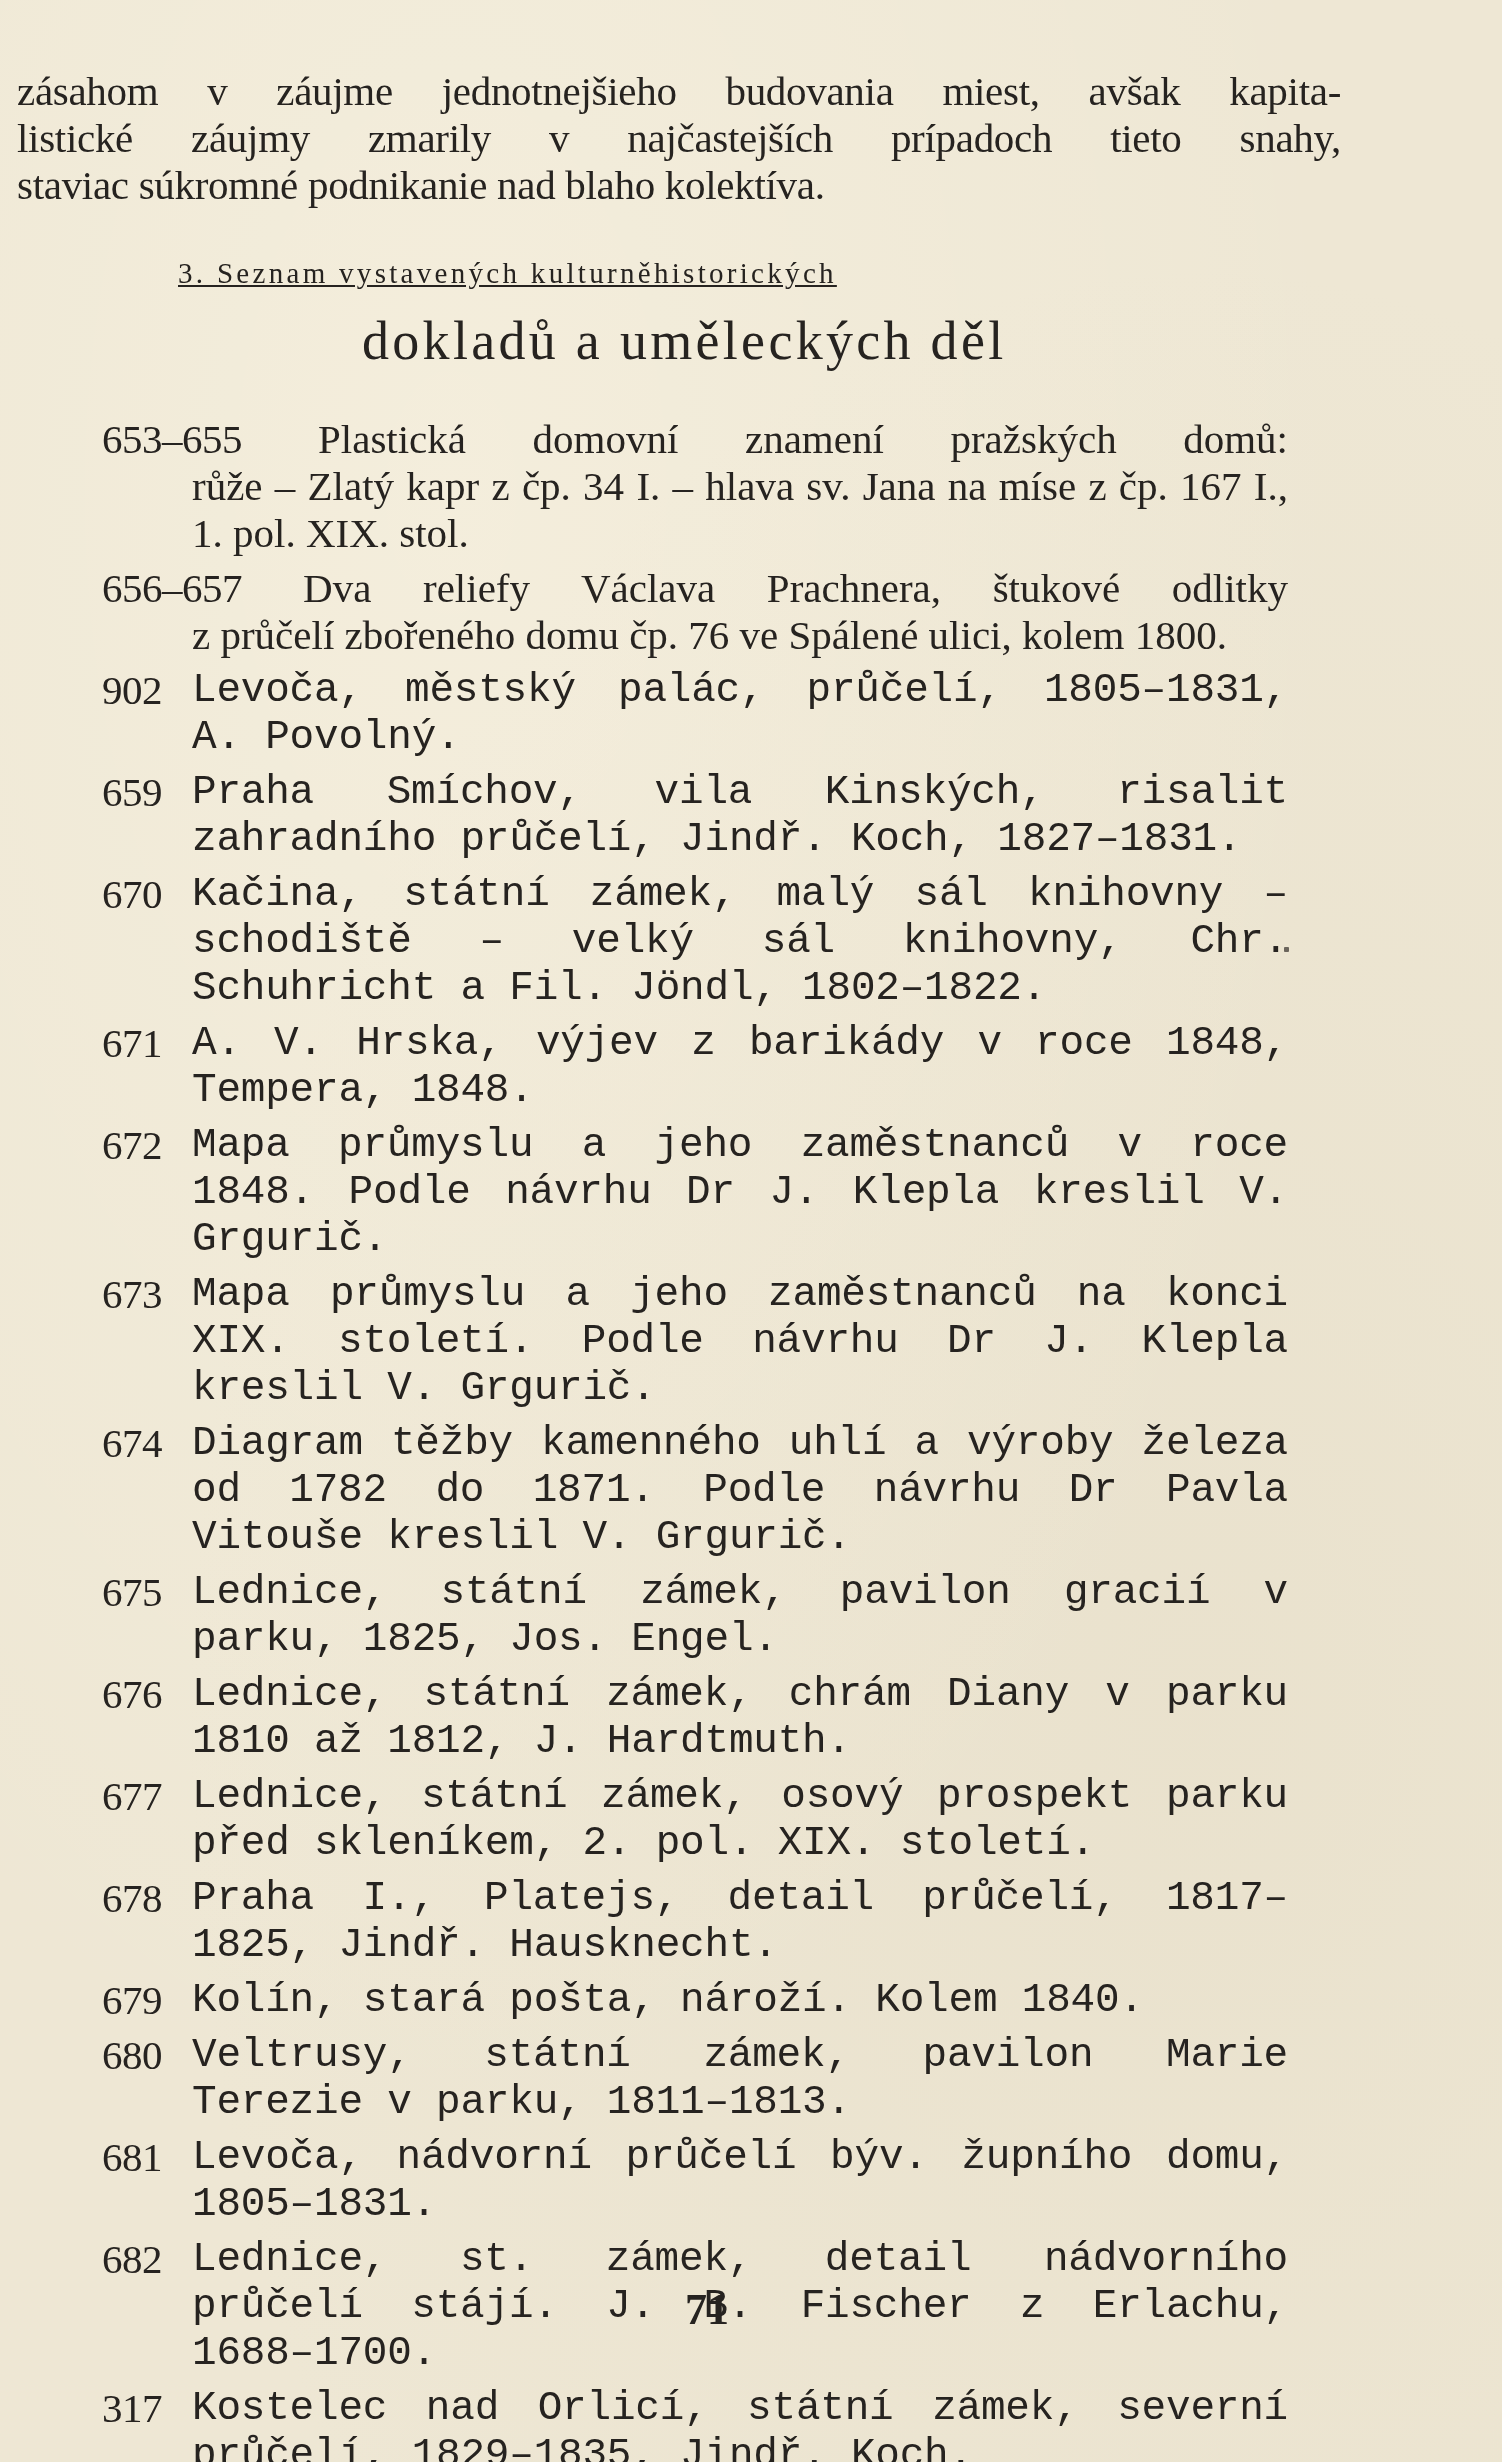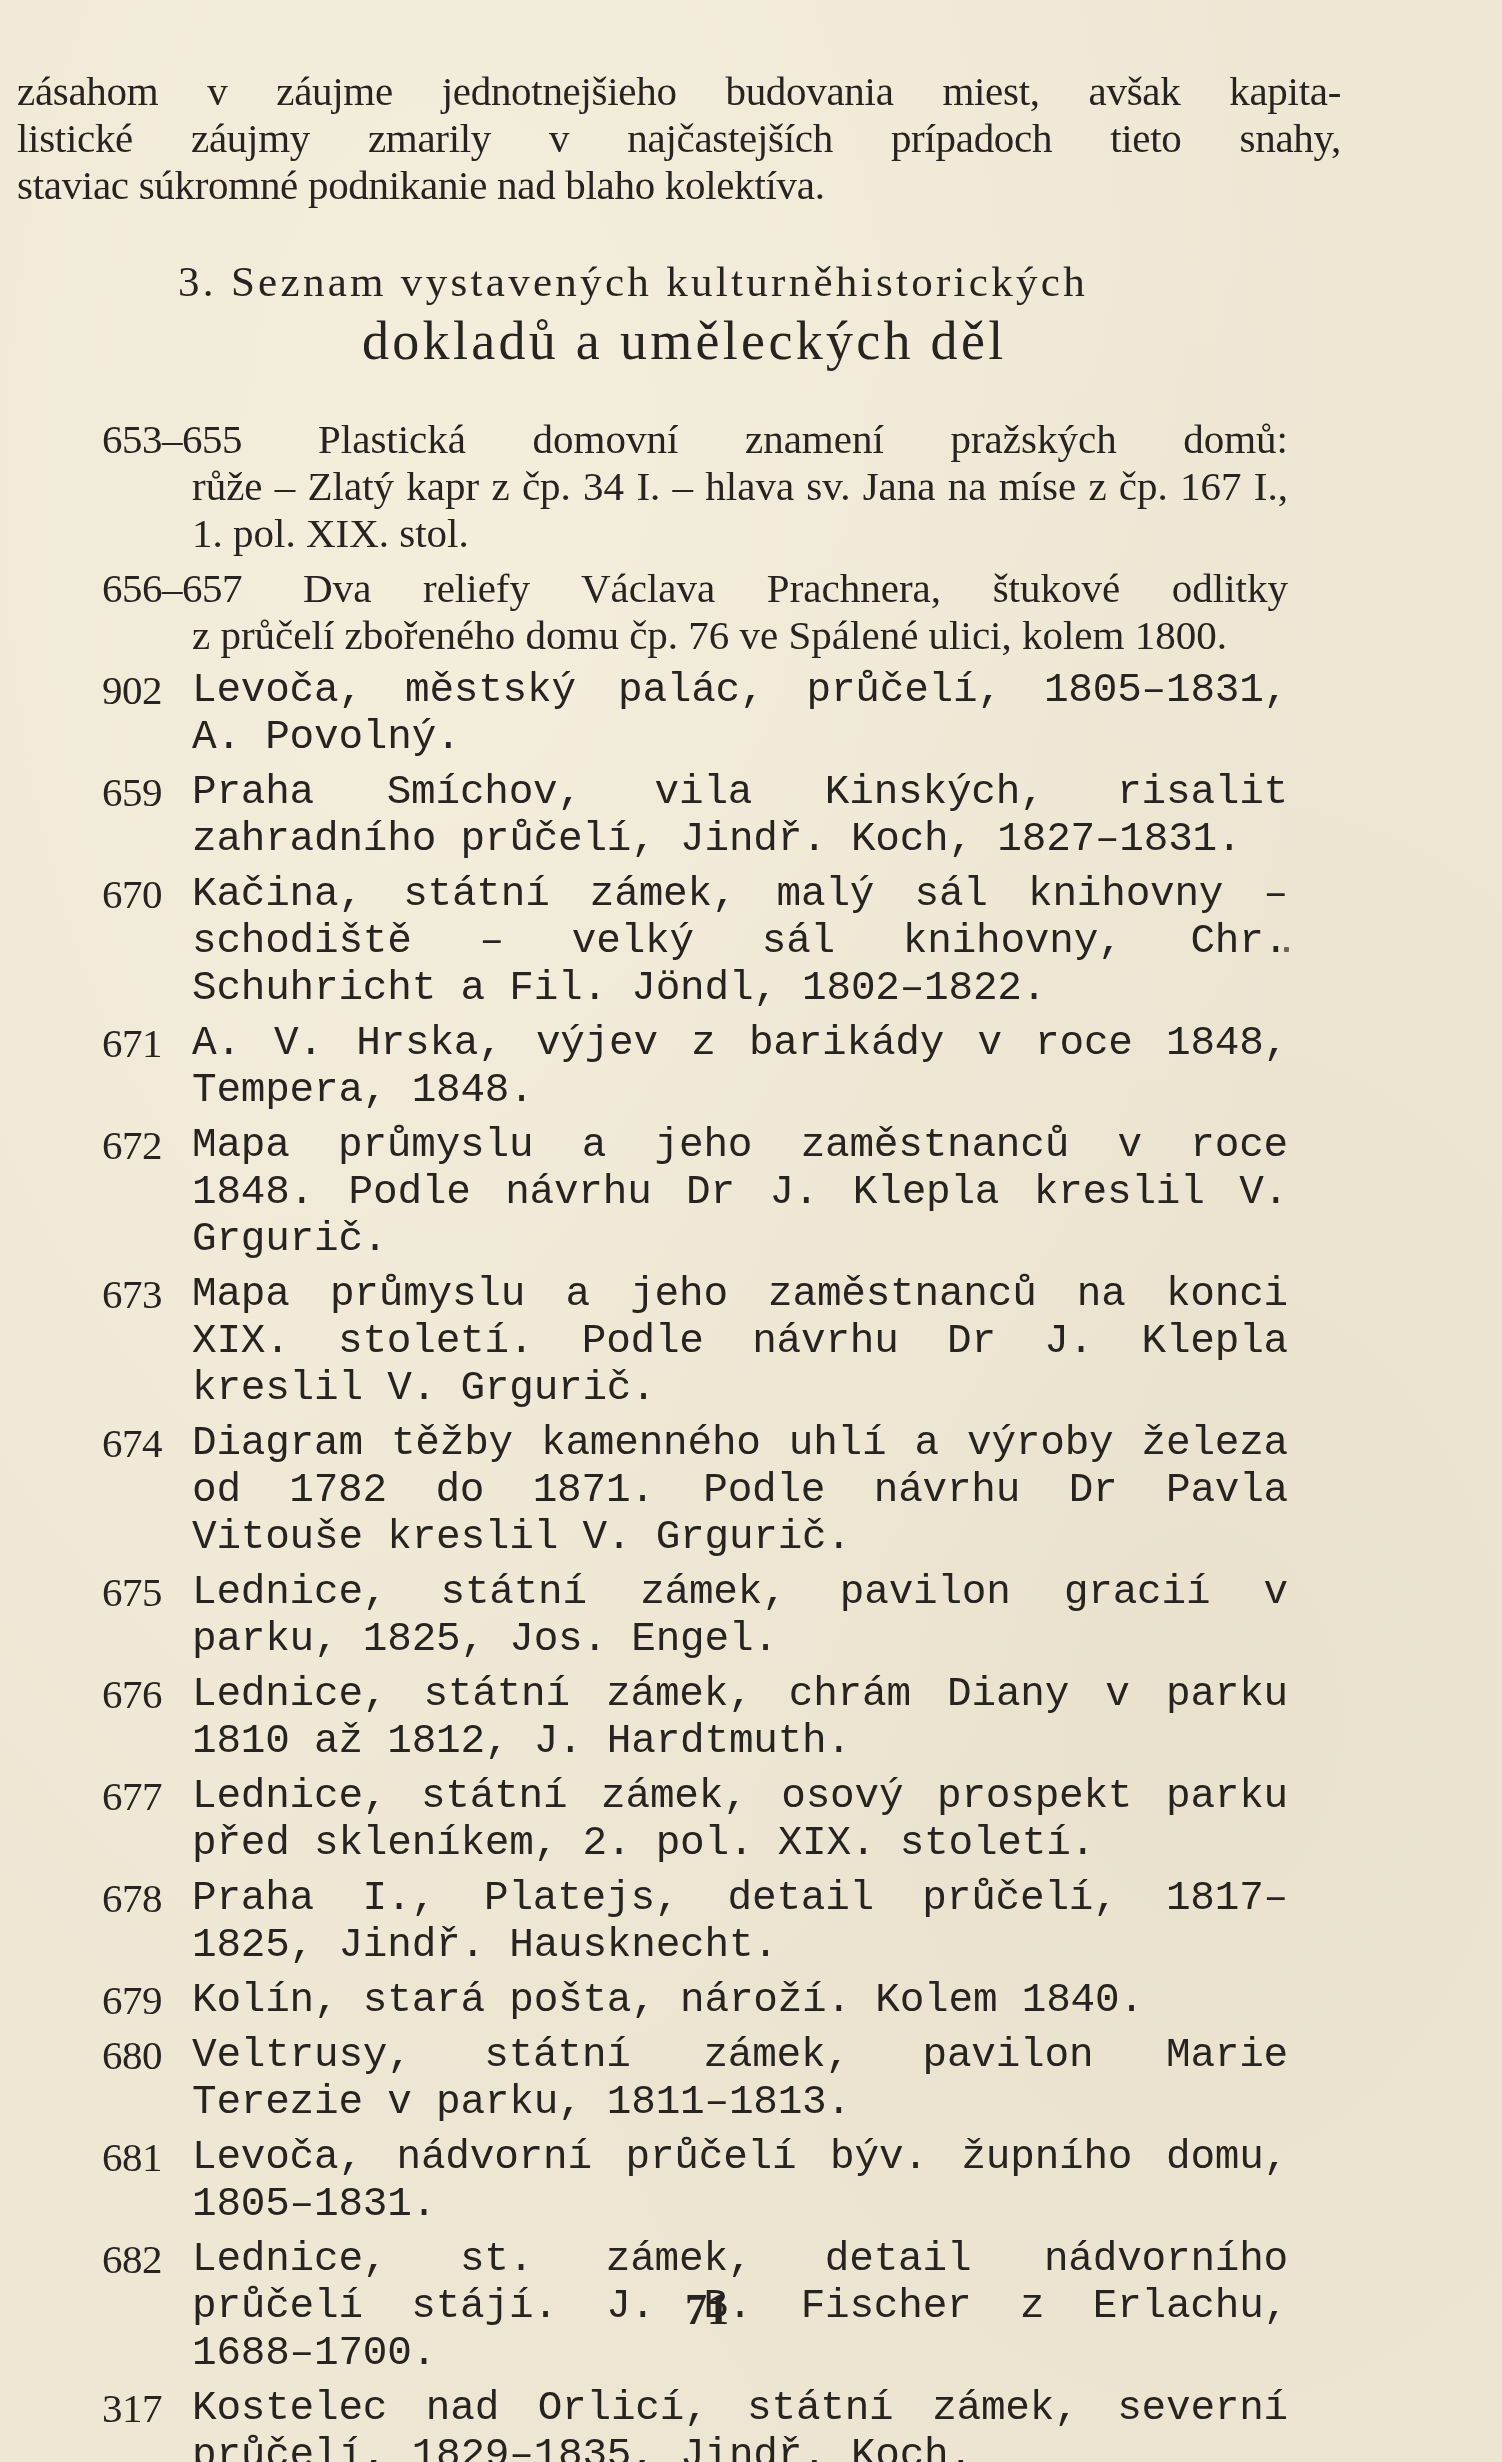--- a/index.html
+++ b/index.html
@@ -21,21 +21,21 @@
     position:absolute; left:17px; top:68px; width:1324px;
     font-family:Liberation Serif, serif;
     font-size:41px; line-height:47px; text-align:justify;
     letter-spacing:-0.3px;
   }
   .intro p { margin:0; }
   .heading {
     position:absolute; left:0; top:257px; width:1503px;
     font-family:"Liberation Serif", serif;
   }
-  .heading .line1 { position:absolute; left:178px; top:0; font-size:43px; letter-spacing:3.3px; white-space:nowrap; }
+  .heading .line1 { position:absolute; left:178px; top:0; font-size:29px; letter-spacing:3.3px; white-space:nowrap;text-decoration:underline; }
   .heading .line2 { position:absolute; left:362px; top:53px; font-size:54px; letter-spacing:3.3px; white-space:nowrap; }
   .entries {
     position:absolute; left:94px; top:408px; width:1202px;
     font-family:"Liberation Serif", serif;
     font-size:41px; line-height:47px;
   }
   .entry { display:flex; margin:8px; }
   .entry .num { flex:0 0 auto; min-width:90px; padding-right:0; white-space:nowrap; letter-spacing:-0.5px; }
   .entry .num.range { min-width:0; padding-right:9.4px; }
   .entry .txt { flex:1 1 auto; text-align:justify; letter-spacing:-0.2px;font-family:Liberation Mono, monospace; }

